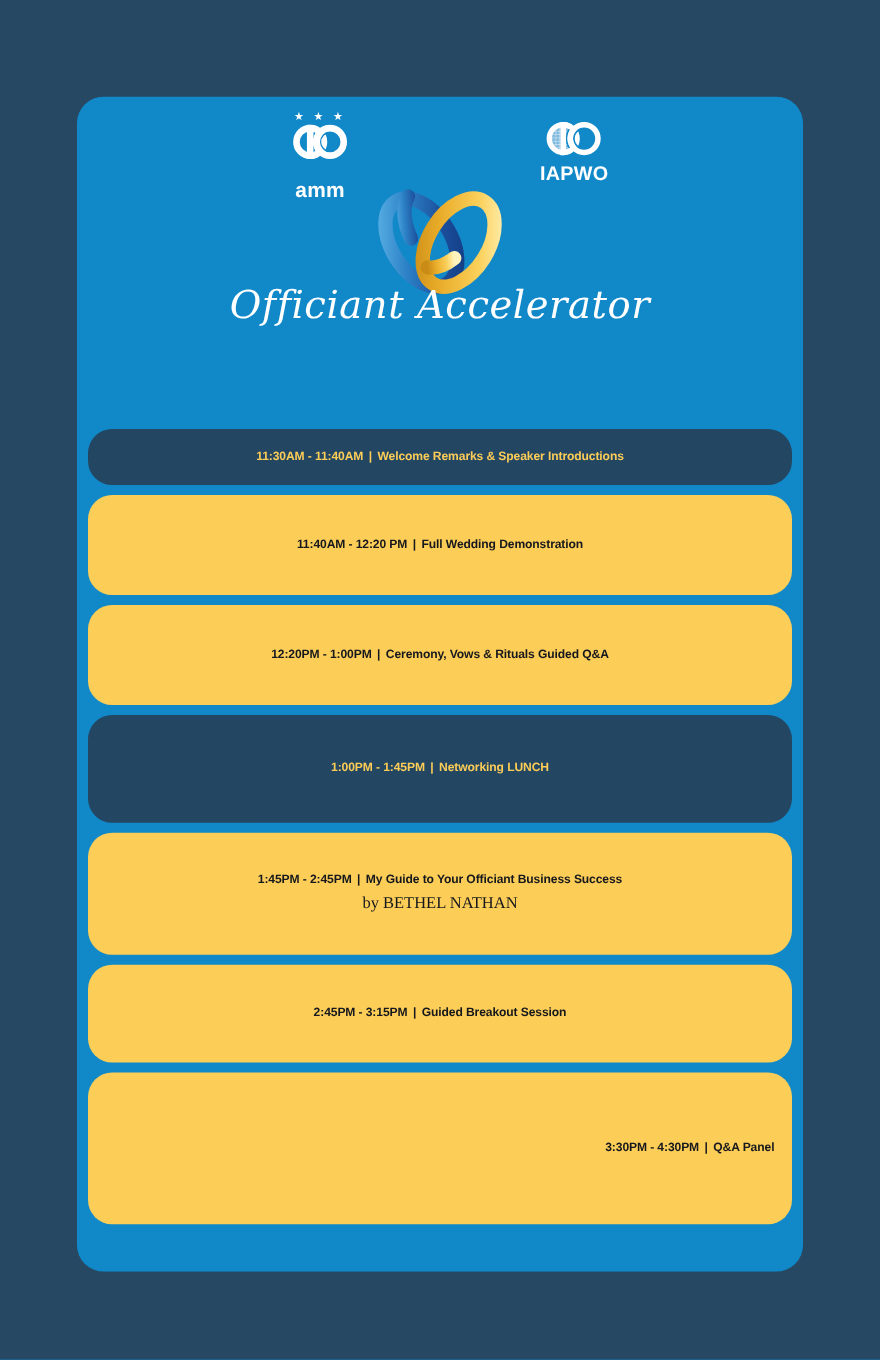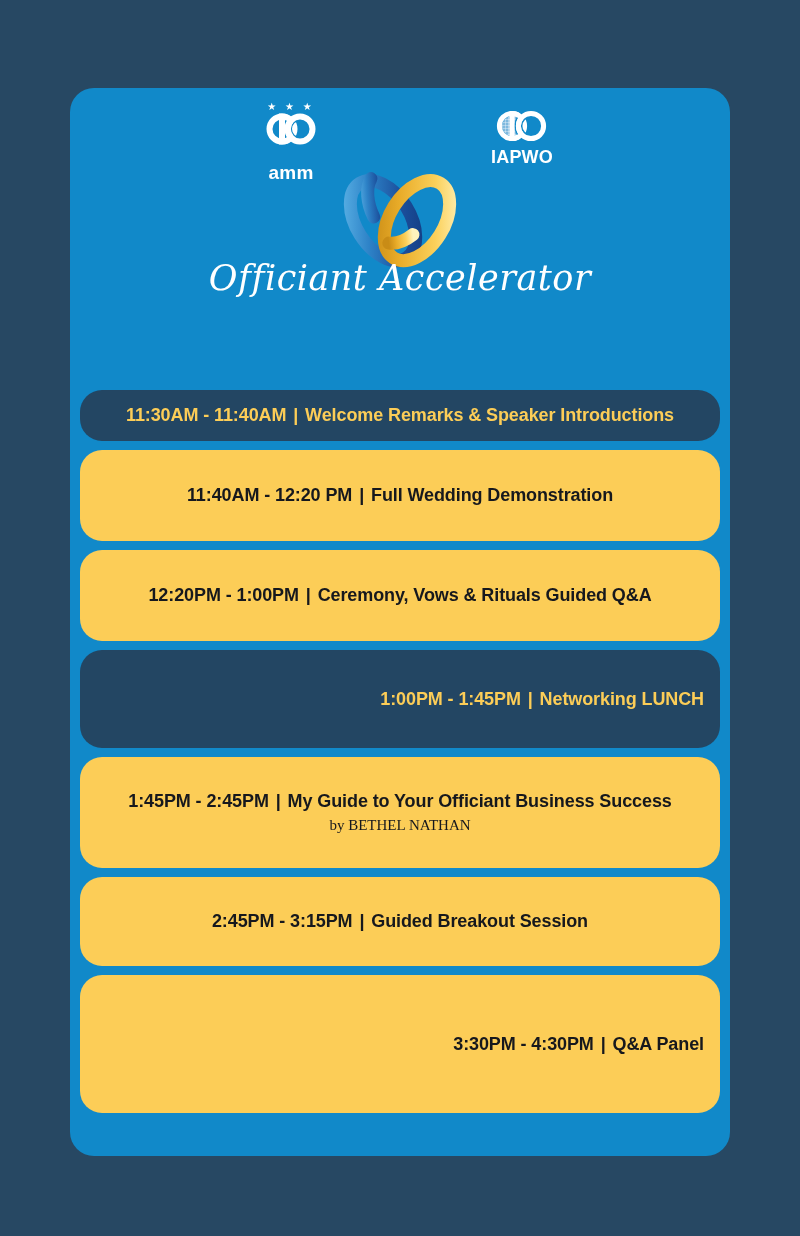--- a/index.html
+++ b/index.html
@@ -124,21 +124,21 @@
     margin-bottom:9px;
     padding:0 16px;
   }
 
   .schedule-row.dark { background:#234663; }
   .schedule-row.light { background:#FCCD57; }
 
   .row-title {
     font-family:"Liberation Sans", sans-serif;
     font-weight:bold;
-    font-size:18px;
+    font-size:11px;
     letter-spacing:-.1px;
     line-height:1.25;
   }
   .dark .row-title  { color:#FCCD57; }
   .light .row-title { color:#16181d; }
 
   .row-sub {
     font-family:Liberation Serif, serif;
     font-weight:400;
     font-size:15px;
@@ -216,21 +216,21 @@
   <div id="schedule-list">
       <div class="schedule-row dark" style="height: 51px;">
         <div class="row-title"><span>11:30AM - 11:40AM</span> <span class="row-sep">|</span> <span>Welcome Remarks &amp; Speaker Introductions</span></div>
       </div>
       <div class="schedule-row light" style="height: 91px;">
         <div class="row-title"><span>11:40AM - 12:20 PM</span> <span class="row-sep">|</span> <span>Full Wedding Demonstration</span></div>
       </div>
       <div class="schedule-row light" style="height: 91px;">
         <div class="row-title"><span>12:20PM - 1:00PM</span> <span class="row-sep">|</span> <span>Ceremony, Vows &amp; Rituals Guided Q&amp;A</span></div>
       </div>
-      <div class="schedule-row dark" style="height: 98px; align-items: flex-end;">
+      <div class="schedule-row dark" style="height: 98px;">
         <div class="row-title"><span>1:00PM - 1:45PM</span> <span class="row-sep">|</span> <span>Networking LUNCH</span></div>
       </div>
       <div class="schedule-row light" style="height: 111px;">
         <div class="row-title"><span>1:45PM - 2:45PM</span> <span class="row-sep">|</span> <span>My Guide to Your Officiant Business Success</span></div>
         <div class="row-sub">by BETHEL NATHAN</div>
       </div>
       <div class="schedule-row light" style="height: 89px;">
         <div class="row-title"><span>2:45PM - 3:15PM</span> <span class="row-sep">|</span> <span>Guided Breakout Session</span></div>
       </div>
       <div class="schedule-row light" style="height: 138px; align-items: flex-end;">

